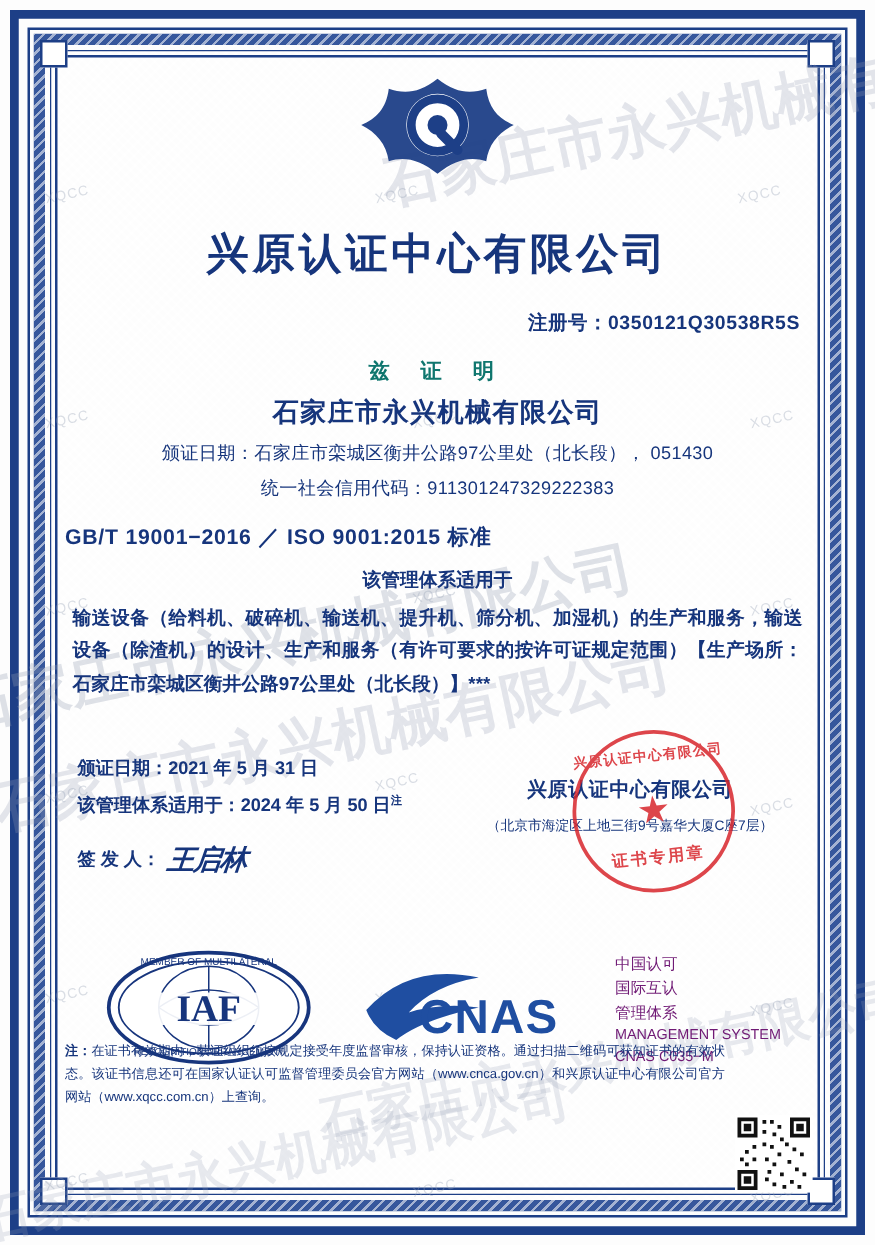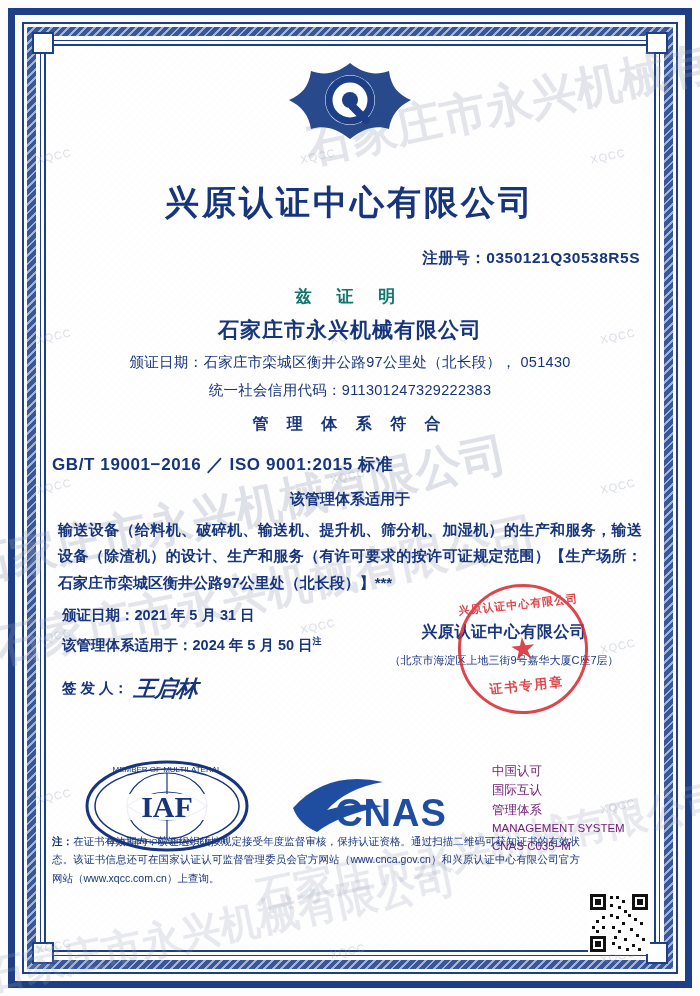--- a/index.html
+++ b/index.html
@@ -274,21 +274,20 @@
     <div class="cz">兹 证 明</div>
     <div class="company">石家庄市永兴机械有限公司</div>
 
     <div class="row">
       <span>颁证日期：</span><span>石家庄市栾城区衡井公路97公里处（北长段）， 051430</span>
     </div>
     <div class="row">
       <span>统一社会信用代码：</span><span>911301247329222383</span>
     </div>
 
-    <div class="sysline">管 理 体 系 符 合</div>
     <div class="standard">GB/T 19001−2016 ／ ISO 9001:2015 标准</div>
 
     <div class="scope-head">该管理体系适用于</div>
     <div class="scope">输送设备（给料机、破碎机、输送机、提升机、筛分机、加湿机）的生产和服务，输送设备（除渣机）的设计、生产和服务（有许可要求的按许可证规定范围）【生产场所：石家庄市栾城区衡井公路97公里处（北长段）】***</div>
 
     <div class="dates">
       <div>
         <span>颁证日期：</span><span>2021 年 5 月 31 日</span>
       </div>
       <div>

